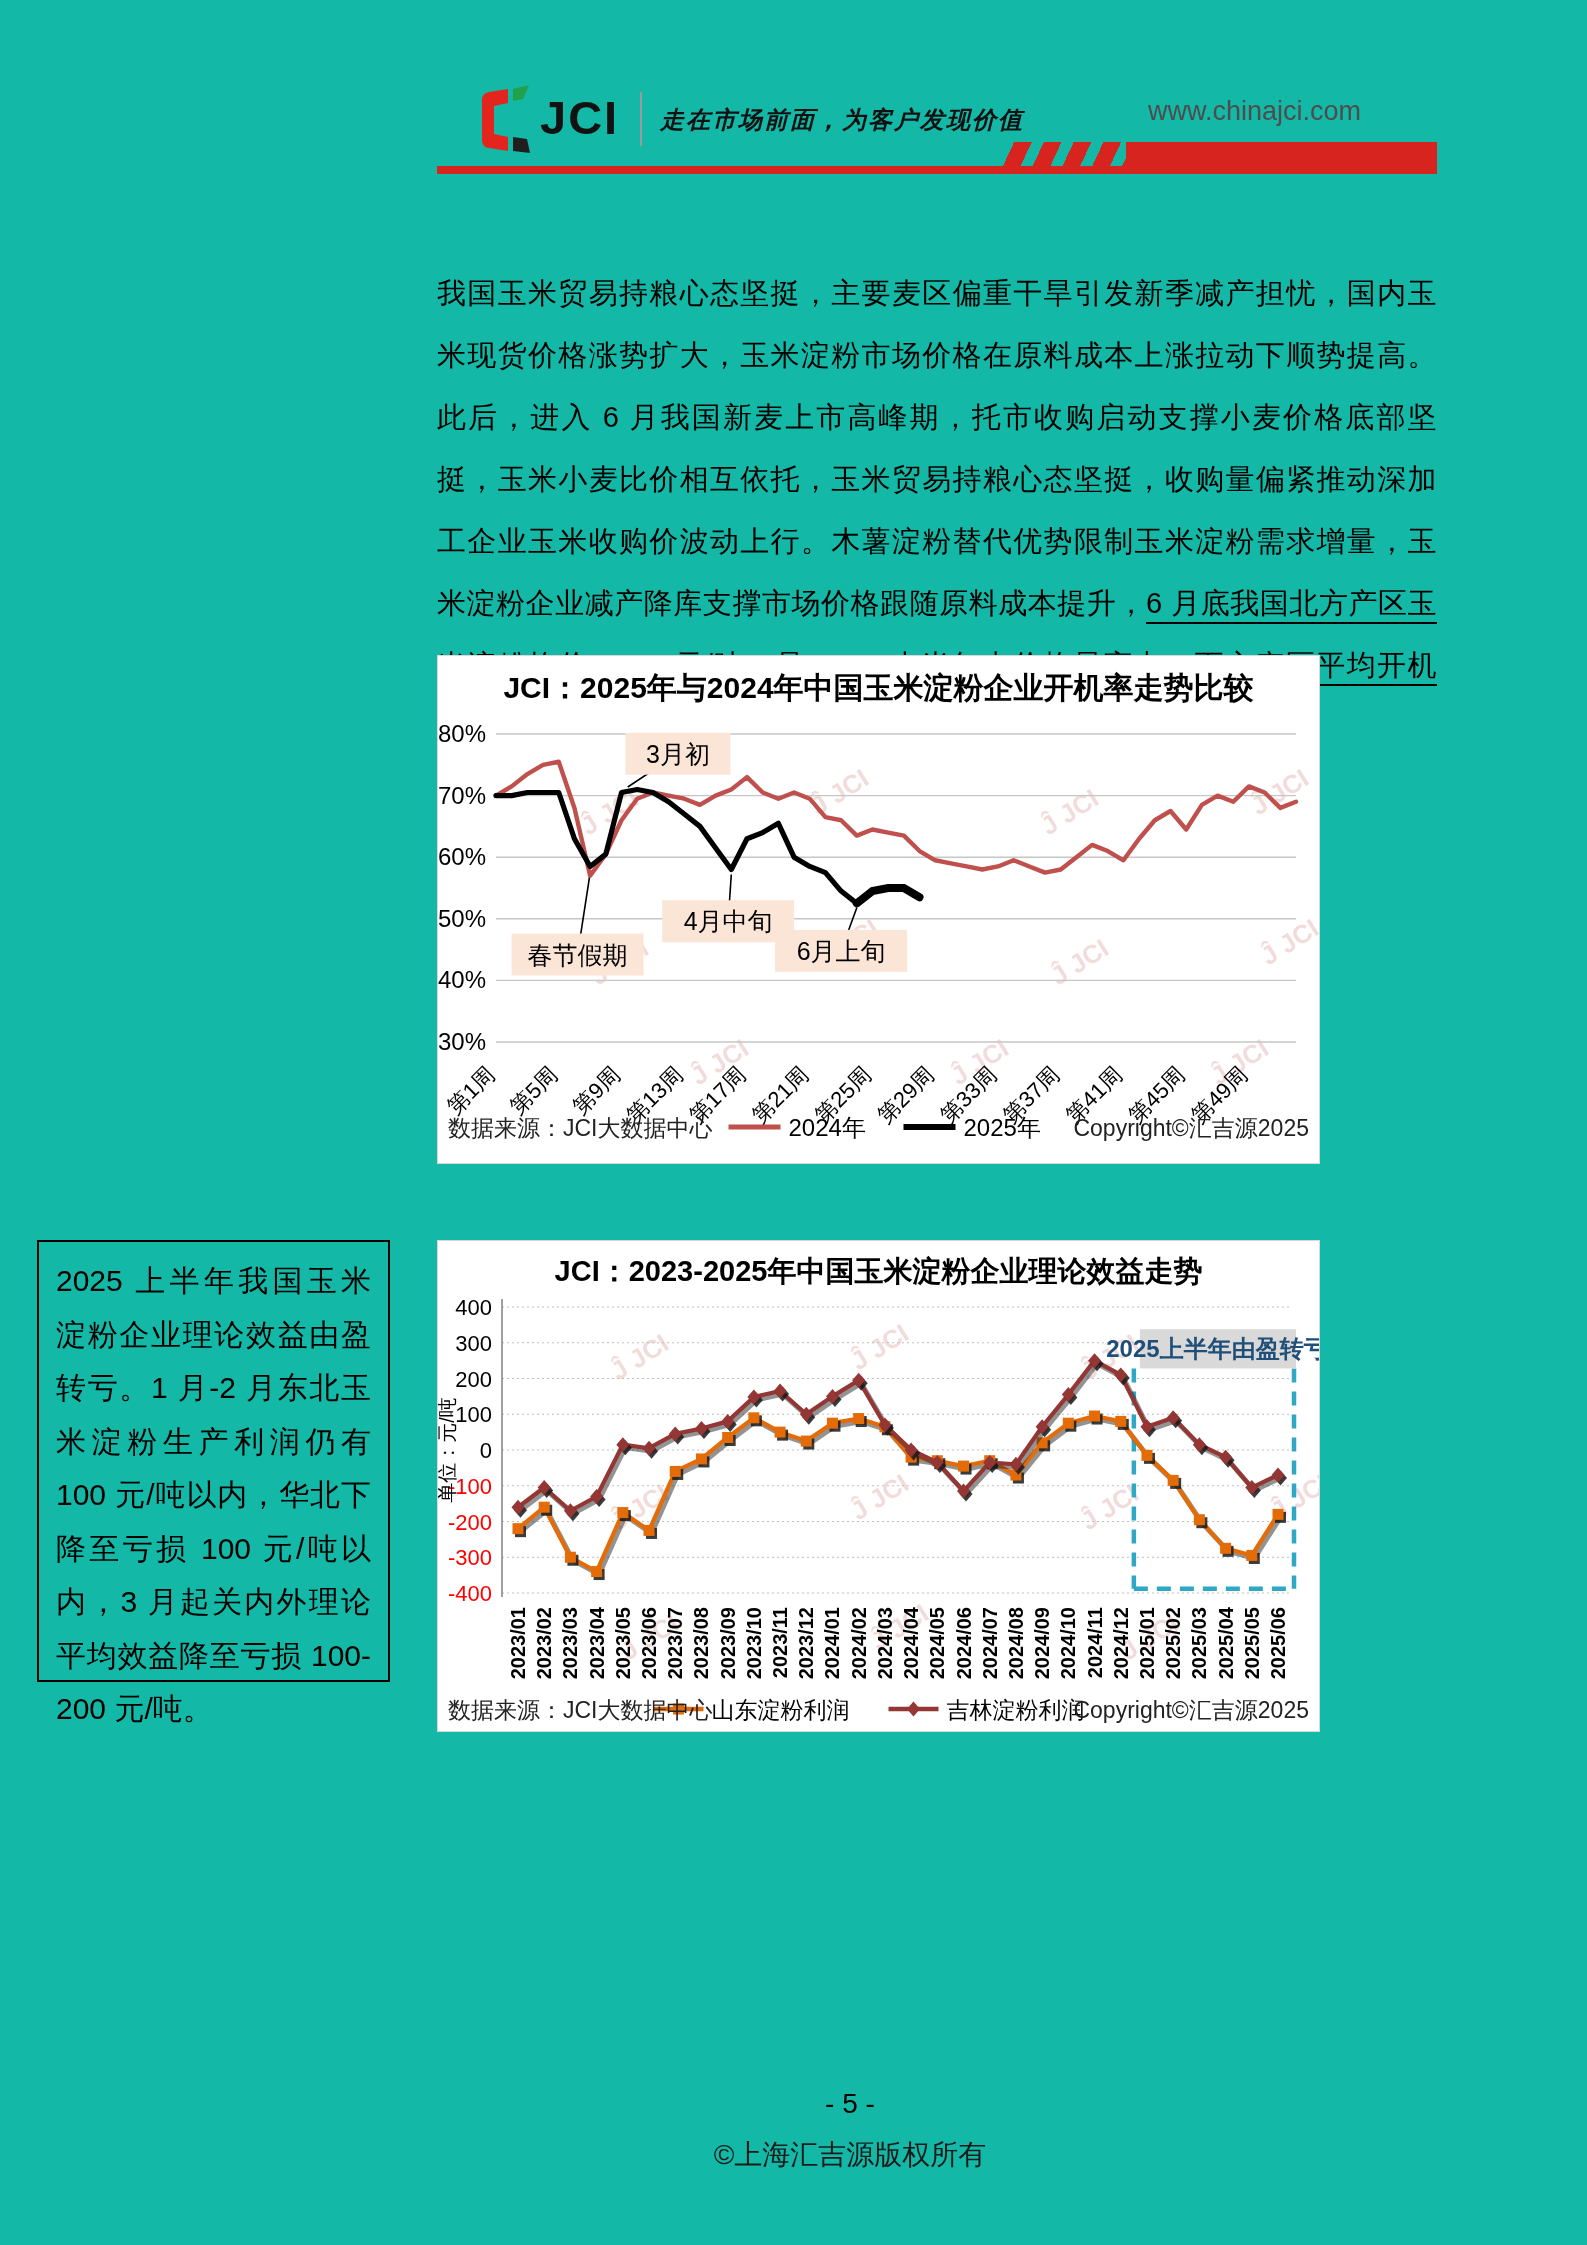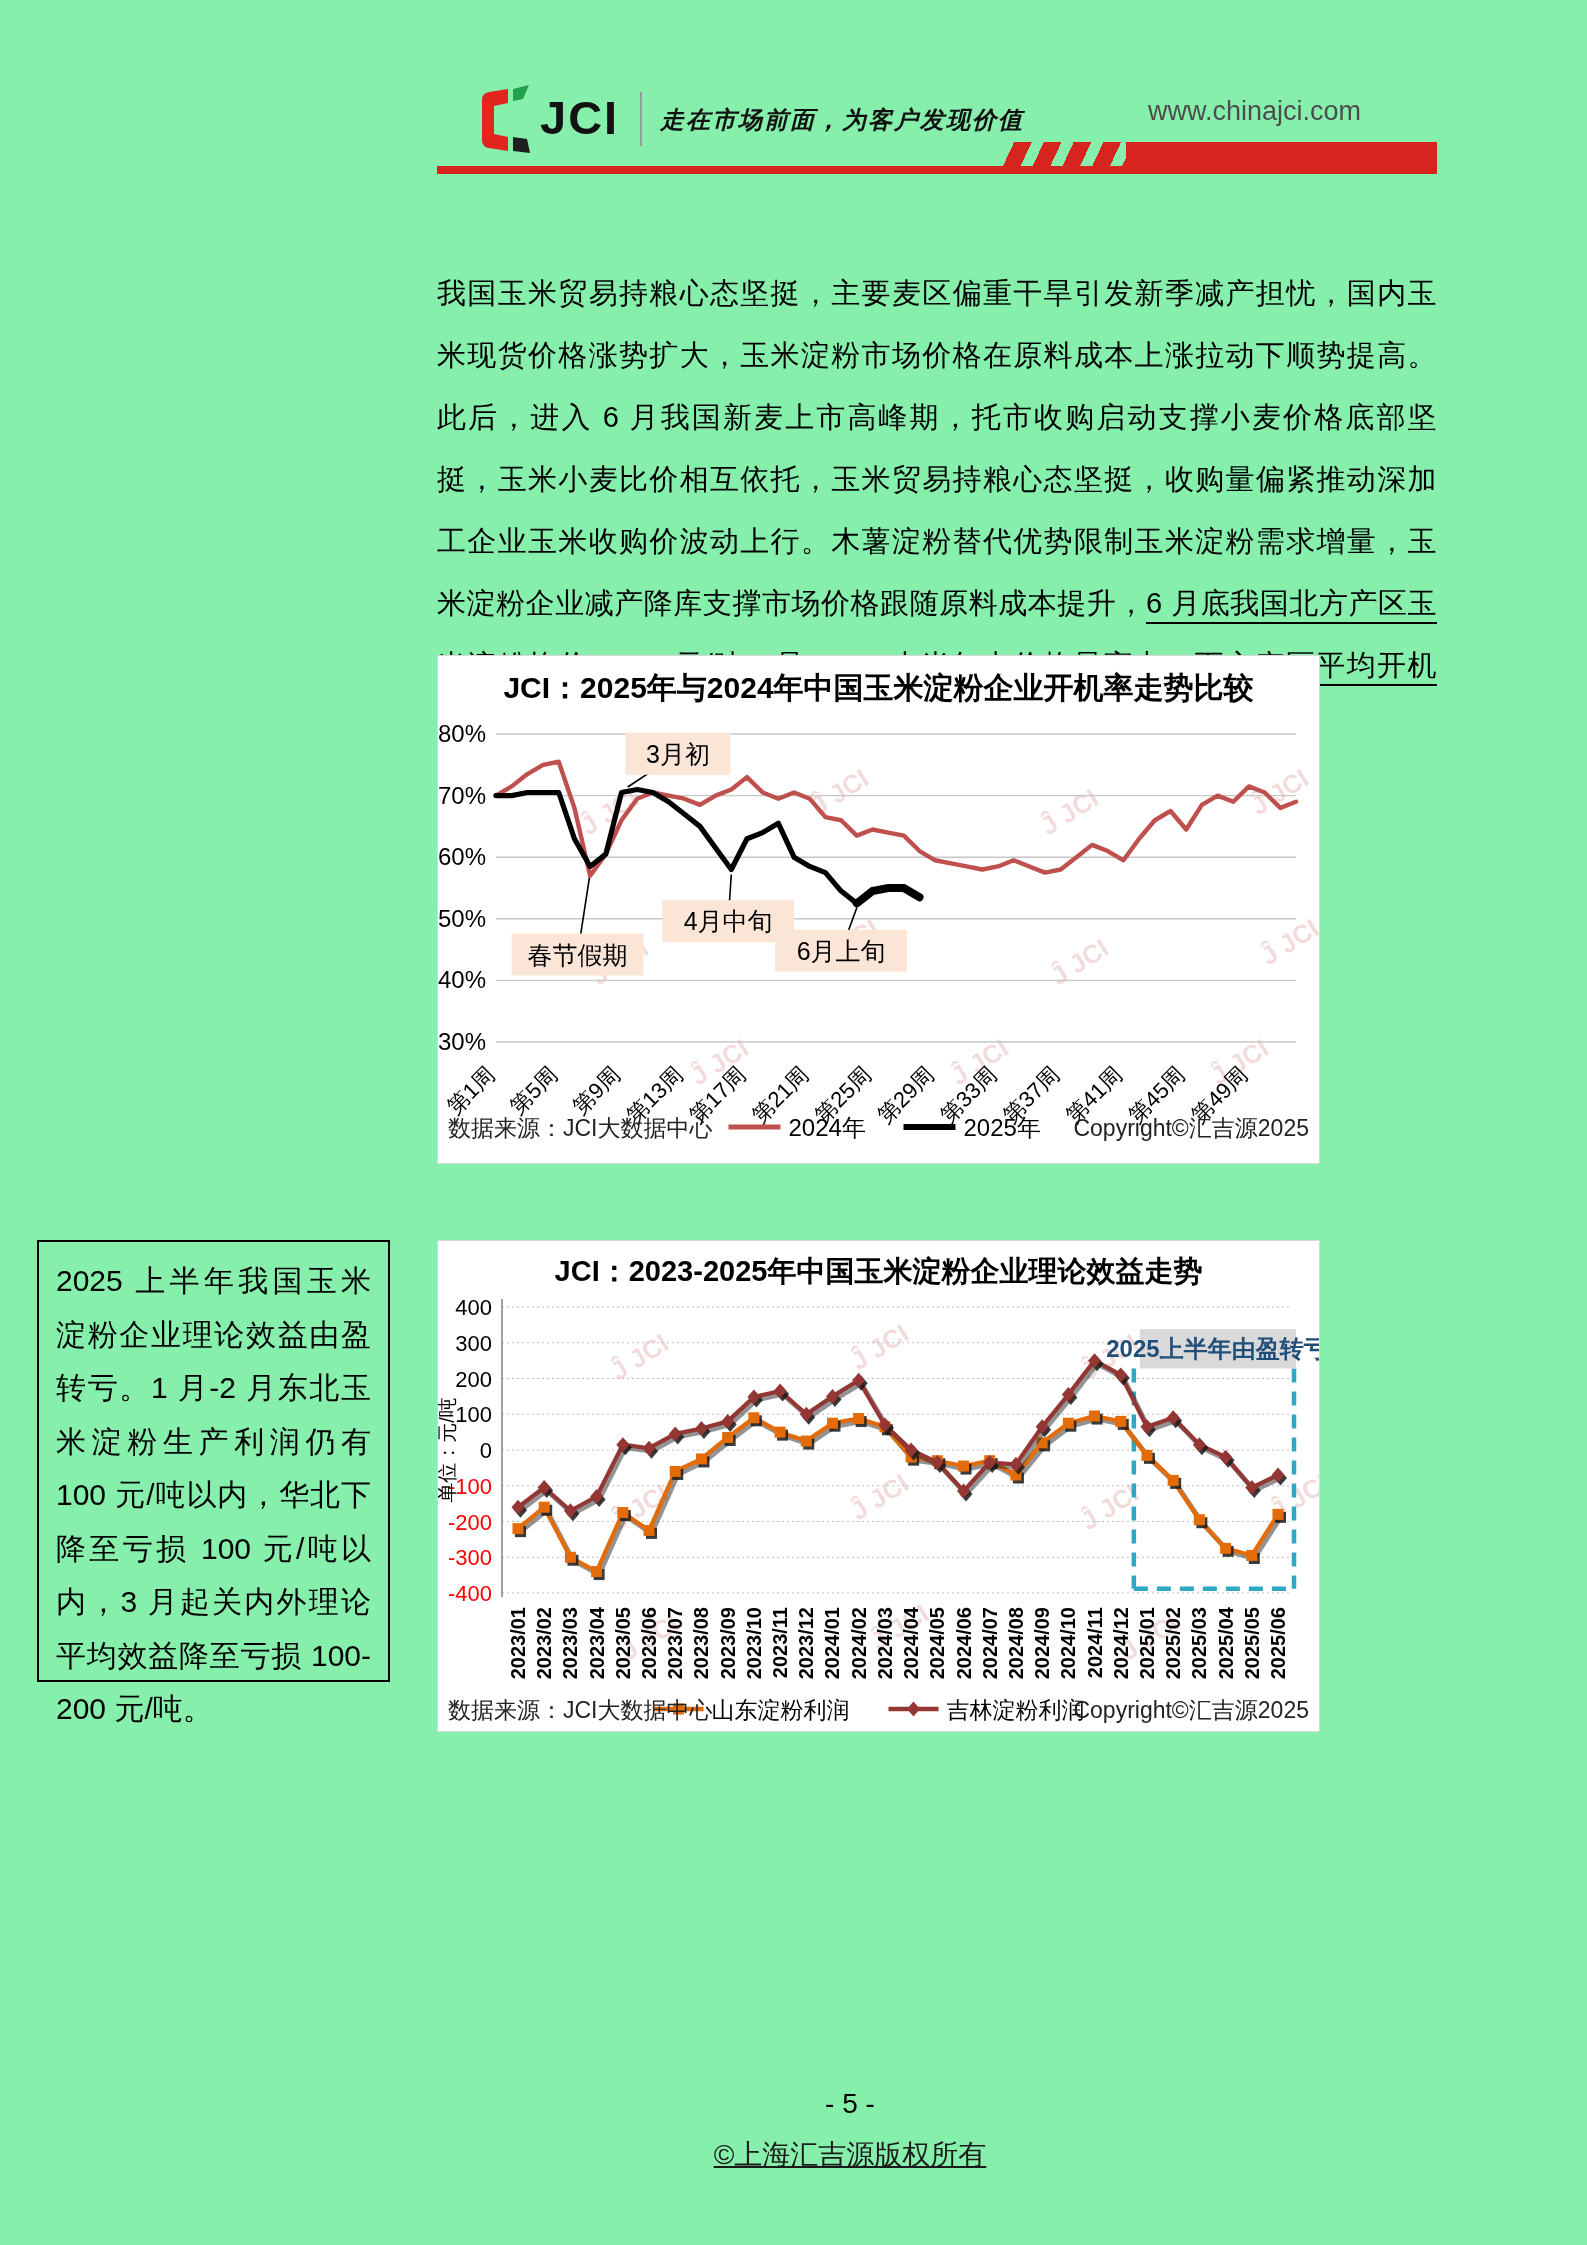--- a/index.html
+++ b/index.html
@@ -1,16 +1,16 @@
 <!DOCTYPE html>
 <html><head>
 <meta charset="utf-8">
 <style>
   html,body{margin:0;padding:0;background:#ffffff;}
-  .canvas{position:relative;width:1587px;height:2245px;background:#86efac;overflow:hidden;
+  .canvas{position:relative;width:1587px;height:2245px;background:#14b8a6;overflow:hidden;
           font-family:"Liberation Sans","DejaVu Sans",sans-serif;color:#000;}
   
   .logo-icon{position:absolute;left:468px;top:84px;width:62px;height:70px;}
   .logo-jci{position:absolute;left:540px;top:90px;font-size:47px;font-weight:800;letter-spacing:2px;color:#121212;}
   .logo-div{position:absolute;left:640px;top:92px;width:2px;height:54px;background:#9a9a9a;}
   .tagline{position:absolute;left:660px;top:104px;font-size:24px;font-weight:700;font-style:italic;
            letter-spacing:2px;color:#111;font-family:"Liberation Serif","DejaVu Serif",serif;}
   .website{position:absolute;left:1148px;top:96px;width:250px;text-align:left;font-size:27px;color:#4d4d4d;}
   .band-thin{position:absolute;left:437px;top:166px;width:1000px;height:8px;background:#D7241E;}
   .band-stripes{position:absolute;left:1002px;top:142px;width:130px;height:32px;
@@ -27,21 +27,21 @@
         padding:12px 17px;font-size:30px;line-height:53.5px;text-align:justify;font-weight:500;}
   .note1{top:728px;height:388px;}
   .note2{top:1232px;height:442px;margin-top:8px;}
   
   .chartbox{position:absolute;left:437px;width:883px;background:#fff;border:1px solid #d8d8d8;box-sizing:border-box;text-align:center;}
   .c1{top:655px;height:509px;}
   .c2{top:1212px;height:492px;margin-top:28px;}
   .chartbox svg{display:block;width:100%;height:100%;}
   
   .pageno{position:absolute;left:300px;top:2088px;width:1100px;text-align:center;font-size:28px;}
-  .copy{position:absolute;left:300px;top:2136px;width:1100px;text-align:center;font-size:28px;color:#1a1a1a;text-decoration:underline;}
+  .copy{position:absolute;left:300px;top:2136px;width:1100px;text-align:center;font-size:28px;color:#1a1a1a;}
 </style>
 </head>
 <body>
 
 <div class="canvas">
 
   <div>
     <svg class="logo-icon" viewBox="0 0 62 70">
       <path d="M14,16 Q14,9 21,8 L40,5 L40,19 L26,22 L26,50 L40,53 L40,67 L21,64 Q14,63 14,56 Z" fill="#E3251E"></path>
       <polygon points="45,5 61,1 55,15 45,17" fill="#21A14A"></polygon>

